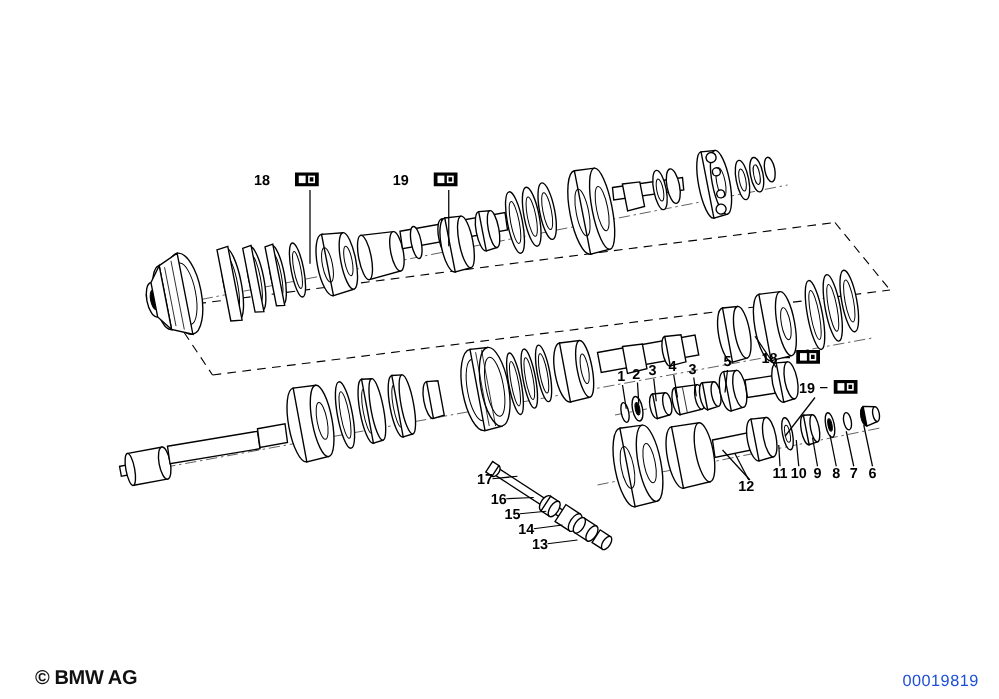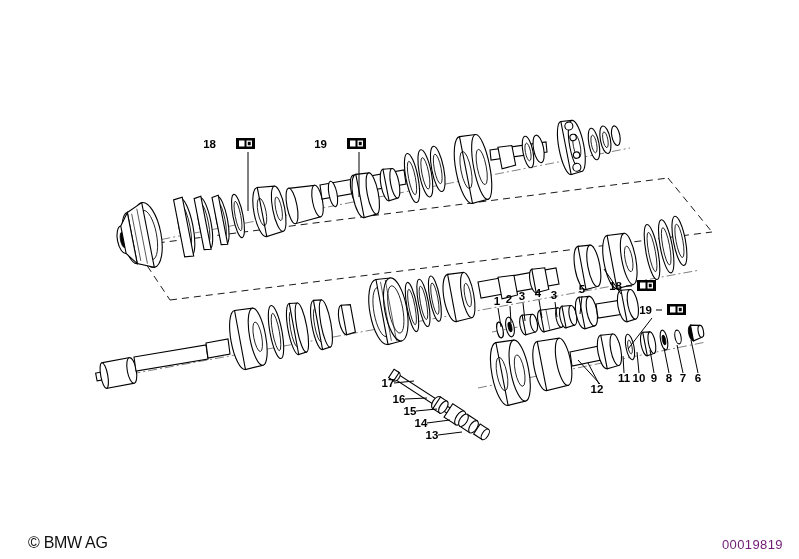--- a/index.html
+++ b/index.html
@@ -6,27 +6,27 @@
   body{
     width:799px;height:559px;
     background:#ffffff;
     font-family:"Liberation Sans", sans-serif;
     overflow:hidden;
     position:relative;
   }
   #sheet{position:absolute;inset:0;width:799px;height:559px;}
   .copyright{
     position:absolute;left:28px;top:534px;
-    font-size:16px;font-weight:normal;color:#111;
+    font-size:16px;font-weight:bold;color:#111;
     letter-spacing:-0.3px;
     font-family:"Liberation Sans", sans-serif;
   }
   .imgno{
     position:absolute;right:16px;top:537px;
-    font-size:13px;color:#701a75;
+    font-size:13px;color:#1d4ed8;
     letter-spacing:0.4px;
     font-family:"Liberation Sans", sans-serif;
   }
   svg{display:block;}
   text{font-family:"Liberation Sans", sans-serif;}
   .lbl{font-size:11.5px;font-weight:bold;fill:#000;}
   .lead{stroke:#000;stroke-width:1;fill:none;}
   .part{stroke:#000;fill:#fff;stroke-width:1.1;}
   .partk{stroke:#000;fill:#000;stroke-width:0.8;}
   .thin{stroke:#000;fill:none;stroke-width:0.8;}

